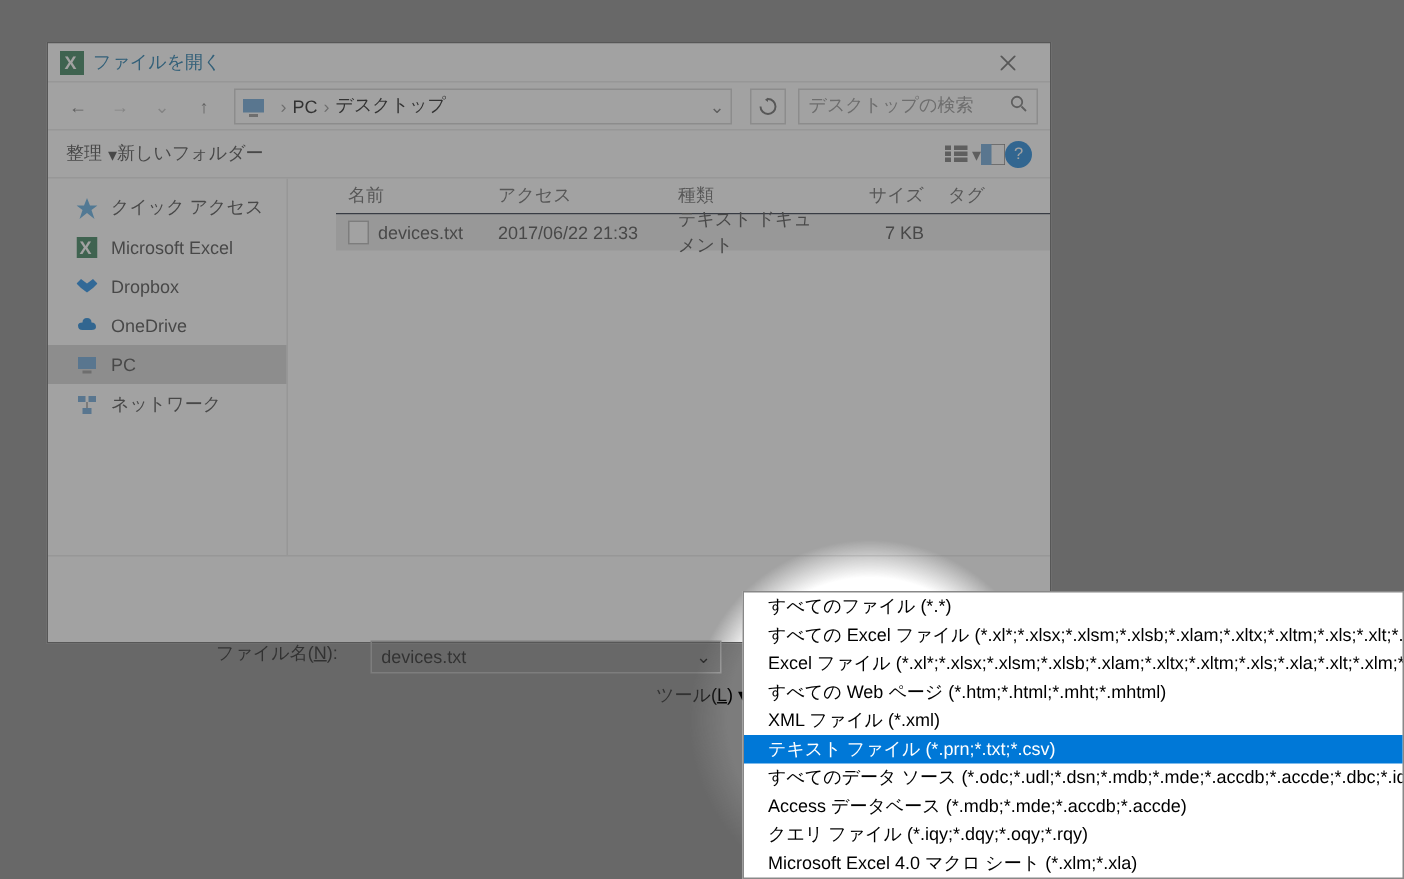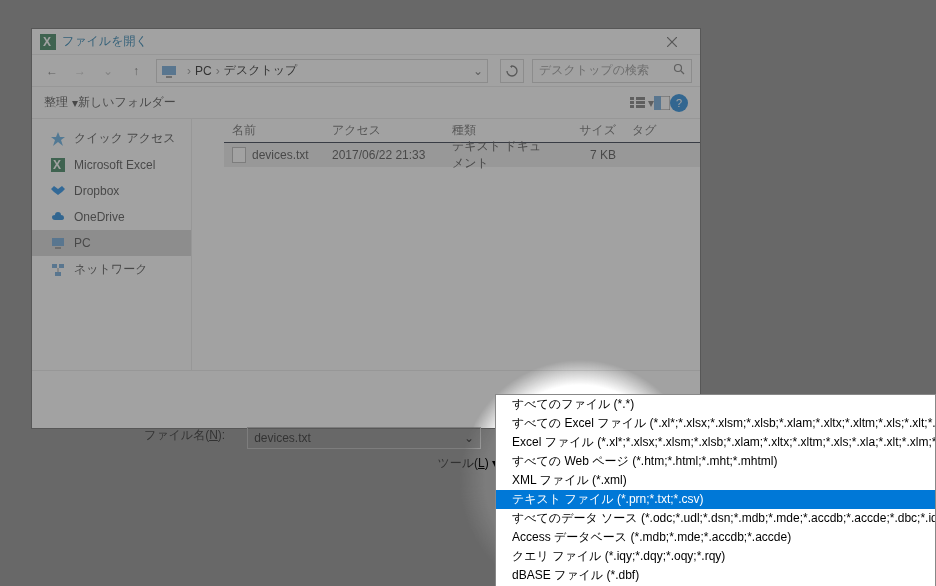--- a/index.html
+++ b/index.html
@@ -287,17 +287,16 @@
 <div class="dropdown" id="dropdown">
     <div class="dd-item">すべてのファイル (*.*)</div>
     <div class="dd-item">すべての Excel ファイル (*.xl*;*.xlsx;*.xlsm;*.xlsb;*.xlam;*.xltx;*.xltm;*.xls;*.xlt;*.htm;*.ht</div>
     <div class="dd-item">Excel ファイル (*.xl*;*.xlsx;*.xlsm;*.xlsb;*.xlam;*.xltx;*.xltm;*.xls;*.xla;*.xlt;*.xlm;*.xlw;*.</div>
     <div class="dd-item">すべての Web ページ (*.htm;*.html;*.mht;*.mhtml)</div>
     <div class="dd-item">XML ファイル (*.xml)</div>
     <div class="dd-item selected">テキスト ファイル (*.prn;*.txt;*.csv)</div>
     <div class="dd-item">すべてのデータ ソース (*.odc;*.udl;*.dsn;*.mdb;*.mde;*.accdb;*.accde;*.dbc;*.iqy;*.dqy;*</div>
     <div class="dd-item">Access データベース (*.mdb;*.mde;*.accdb;*.accde)</div>
     <div class="dd-item">クエリ ファイル (*.iqy;*.dqy;*.oqy;*.rqy)</div>
-    <div class="dd-item">dBASE ファイル (*.dbf)</div>
     <div class="dd-item">Microsoft Excel 4.0 マクロ シート (*.xlm;*.xla)</div>
   </div>
 
 <div class="dim-mask"></div>
 
 </body></html>

